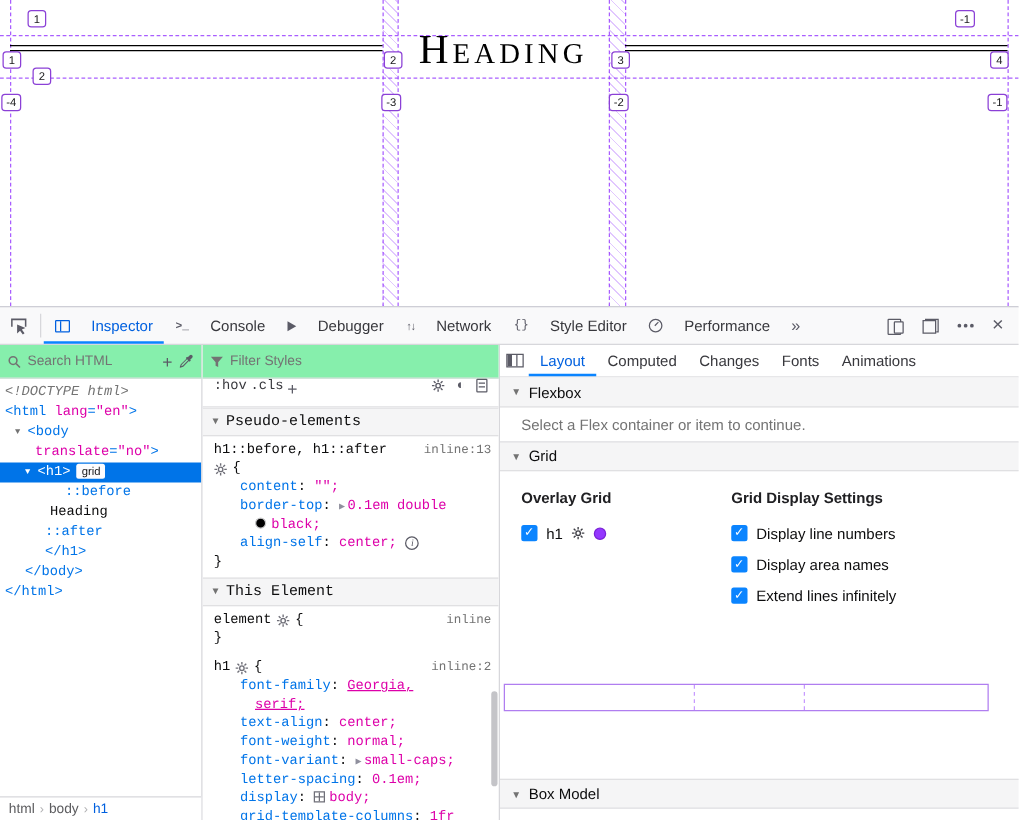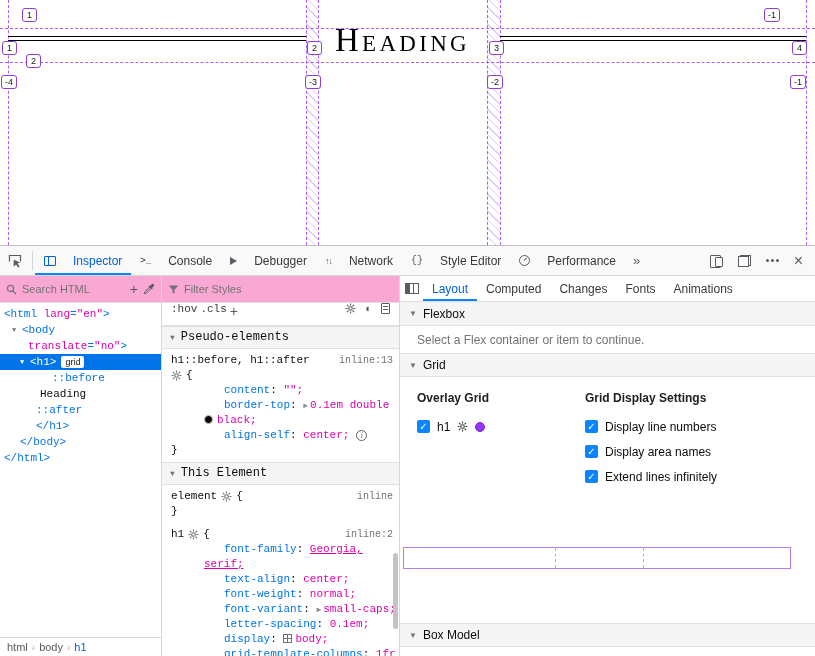--- a/index.html
+++ b/index.html
@@ -48,21 +48,21 @@
   .ico-frames { position: relative; width: 13px; height: 12px; display: inline-block; }
   .ico-frames::before { content: ''; position: absolute; right: 0; top: 0; width: 9px; height: 9px; border: 1.3px solid #5b5b66; }
   .ico-frames::after { content: ''; position: absolute; left: 0; bottom: 0; width: 9px; height: 9px; border: 1.3px solid #5b5b66; background: #f9f9fa; }
   .ico-meatball { width: 3px; height: 3px; border-radius: 50%; background: #5b5b66; box-shadow: 5px 0 0 #5b5b66, 10px 0 0 #5b5b66; display: inline-block; margin-right: 10px; }
   .ico-close { font-size: 16px; color: #5b5b66; line-height: 1; }
 
   .dt-main { flex: 1; display: flex; min-height: 0; }
 
   
   .panel-markup { width: 162px; flex: none; border-right: 1px solid #d7d7db; display: flex; flex-direction: column; }
-  .panel-header { height: 27px; flex: none; border-bottom: 1px solid #e0e0e2; display: flex; align-items: center; gap: 5px; padding: 0 6px; background: #f9a8d4; }
+  .panel-header { height: 27px; flex: none; border-bottom: 1px solid #e0e0e2; display: flex; align-items: center; gap: 5px; padding: 0 6px; background: #86efac; }
   .search-input, .filter-input { flex: 1; min-width: 0; border: none; outline: none; font-size: 11px; color: #38383d; background: transparent; }
   .search-input::placeholder, .filter-input::placeholder { color: #737373; }
   .hdr-btn { color: #5b5b66; font-size: 14px; line-height: 1; display: flex; align-items: center; }
   .tree { flex: 1; overflow: hidden; font-family: "Liberation Mono", "DejaVu Sans Mono", monospace; font-size: 11px; line-height: 16px; padding-top: 3px; }
   .tree-row { white-space: nowrap; }
   .tree-row.selected { background: #0074e8; }
   .tree-row.selected span { color: #fff; }
   .twisty { display: inline-block; width: 10px; font-size: 7px; color: #737373; vertical-align: 1px; }
   .tok-doctype { color: #737373; font-style: italic; }
   .tok-punc, .tok-tag, .tok-pseudo { color: #0074e8; }
@@ -89,21 +89,21 @@
   .section-header { background: #f5f5f6; border-bottom: 1px solid #e0e0e2; border-top: 1px solid #e0e0e2;
     height: 23px; display: flex; align-items: center; gap: 6px; padding: 0 8px; font-size: 12px; color: #0c0c0d; flex: none; }
   .twisty-l { font-size: 8px; color: #737373; }
   .rules-content { flex: 1; overflow: hidden; font-family: "Liberation Mono", "DejaVu Sans Mono", monospace; font-size: 11px; line-height: 15px; }
   .rule { padding: 4px 6px 4px 9px; }
   .sel-line, .brace-line { display: flex; align-items: center; gap: 4px; }
   .selector { color: #0c0c0d; }
   .loc { margin-left: auto; color: #737373; font-size: 10px; padding-left: 4px; }
   .brace, .close-brace, .colon { color: #0c0c0d; }
   .decl { padding-left: 21px; white-space: nowrap; }
-  .prop { color: #0074e8; margin-left: 32px; }
+  .prop { color: #0074e8; }
   .value { color: #dd00a9; }
   .value.link { text-decoration: underline; }
   .wrap-start { margin-left: 12px; }
   .decl-twisty { color: #8f8f9d; font-size: 8px; margin-right: 2px; }
   .swatch { display: inline-block; width: 9px; height: 9px; border-radius: 50%; border: 1px solid #c9c9ca; vertical-align: -1px; margin-right: 4px; }
   .info-icon { display: inline-block; width: 11px; height: 11px; border: 1px solid #5b5b66; border-radius: 50%;
     color: #5b5b66; font-size: 8px; line-height: 10px; text-align: center; margin-left: 7px; font-family: "Liberation Serif", serif; font-style: italic; }
   .grid-glyph { display: inline-block; width: 9px; height: 9px; border: 1px solid #6f6f78; margin: 0 3px -1px 0;
     background: linear-gradient(#6f6f78,#6f6f78) 50% 0/1px 100% no-repeat, linear-gradient(#6f6f78,#6f6f78) 0 50%/100% 1px no-repeat; }
   .gear-wrap { display: inline-flex; align-items: center; }
@@ -219,20 +219,21 @@
           </svg>
         <input class="search-input" placeholder="Search HTML" style="">
         <span class="hdr-btn">+</span>
         <span class="hdr-btn">
           <svg width="12" height="12" viewBox="0 0 16 16" fill="#5b5b66">
               <path d="M13.2 1a2 2 0 0 0-1.4.6L9.6 3.8l-.7-.7-1.4 1.4.7.7-6 6L1 14.5l.5.5 3.3-1.2 6-6 .7.7 1.4-1.4-.7-.7 2.2-2.2A2 2 0 0 0 13.2 1zM4.4 12.6l-1.8.7.7-1.8 5.6-5.6 1.1 1.1z"></path>
             </svg>
         </span>
       </div>
       <div class="tree">
+          <div class="tree-row" style="padding-left: 4px;"><span class="tok-doctype">&lt;!DOCTYPE html&gt;</span></div>
           <div class="tree-row" style="padding-left: 4px;"><span class="tok-punc">&lt;</span><span class="tok-tag">html</span><span class="tok-plain"> </span><span class="tok-attr">lang</span><span class="tok-punc">=</span><span class="tok-val">"en"</span><span class="tok-punc">&gt;</span></div>
           <div class="tree-row" style="padding-left: 12px;"><span class="twisty">▼</span><span class="tok-punc">&lt;</span><span class="tok-tag">body</span></div>
           <div class="tree-row" style="padding-left: 28px;"><span class="tok-attr">translate</span><span class="tok-punc">=</span><span class="tok-val">"no"</span><span class="tok-punc">&gt;</span></div>
           <div class="tree-row selected" style="padding-left: 20px;"><span class="twisty">▼</span><span class="tok-punc">&lt;</span><span class="tok-tag">h1</span><span class="tok-punc">&gt;</span><span class="markup-badge">grid</span></div>
           <div class="tree-row" style="padding-left: 52px;"><span class="tok-pseudo">::before</span></div>
           <div class="tree-row" style="padding-left: 40px;"><span class="tok-text">Heading</span></div>
           <div class="tree-row" style="padding-left: 36px;"><span class="tok-pseudo">::after</span></div>
           <div class="tree-row" style="padding-left: 36px;"><span class="tok-punc">&lt;/</span><span class="tok-tag">h1</span><span class="tok-punc">&gt;</span></div>
           <div class="tree-row" style="padding-left: 20px;"><span class="tok-punc">&lt;/</span><span class="tok-tag">body</span><span class="tok-punc">&gt;</span></div>
           <div class="tree-row" style="padding-left: 4px;"><span class="tok-punc">&lt;/</span><span class="tok-tag">html</span><span class="tok-punc">&gt;</span></div>

